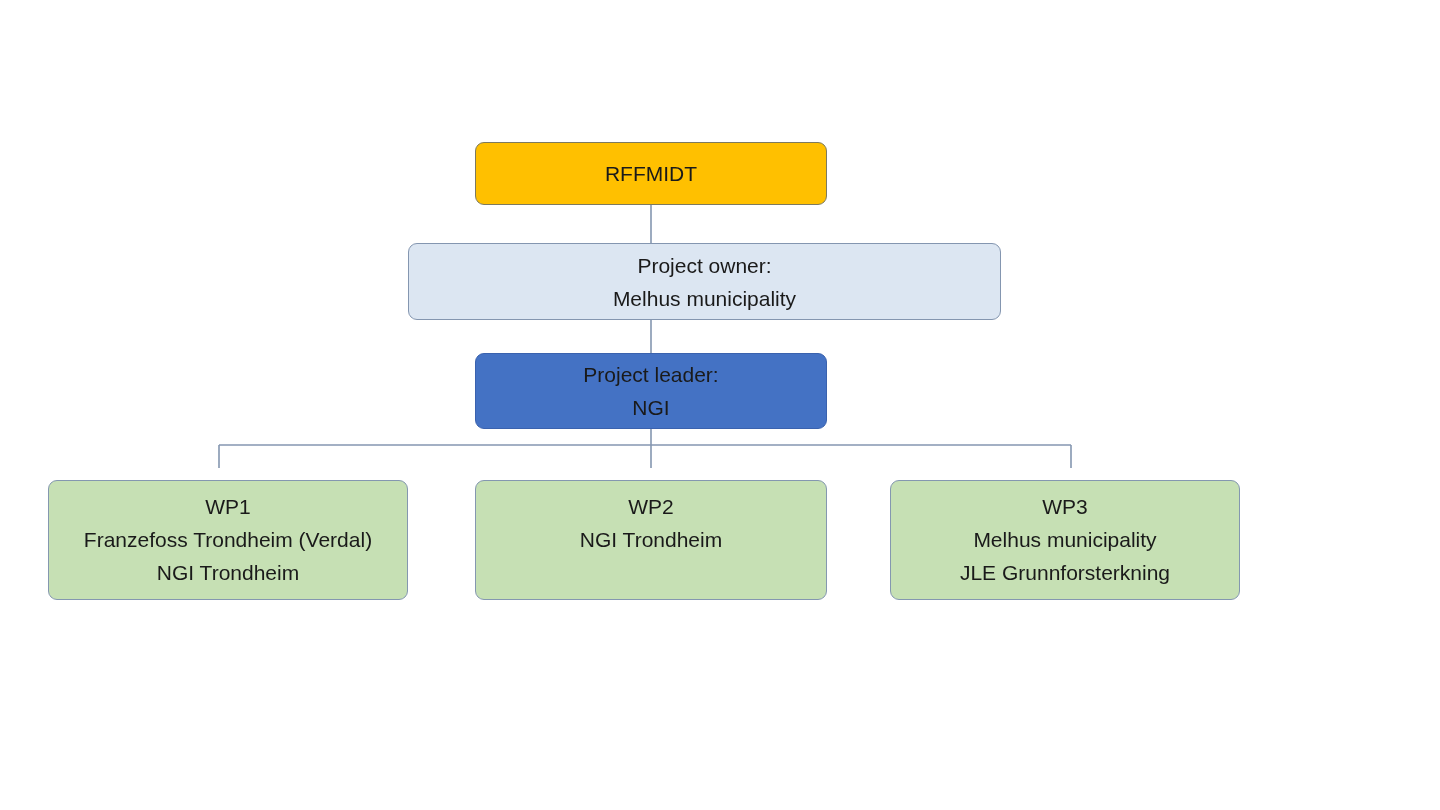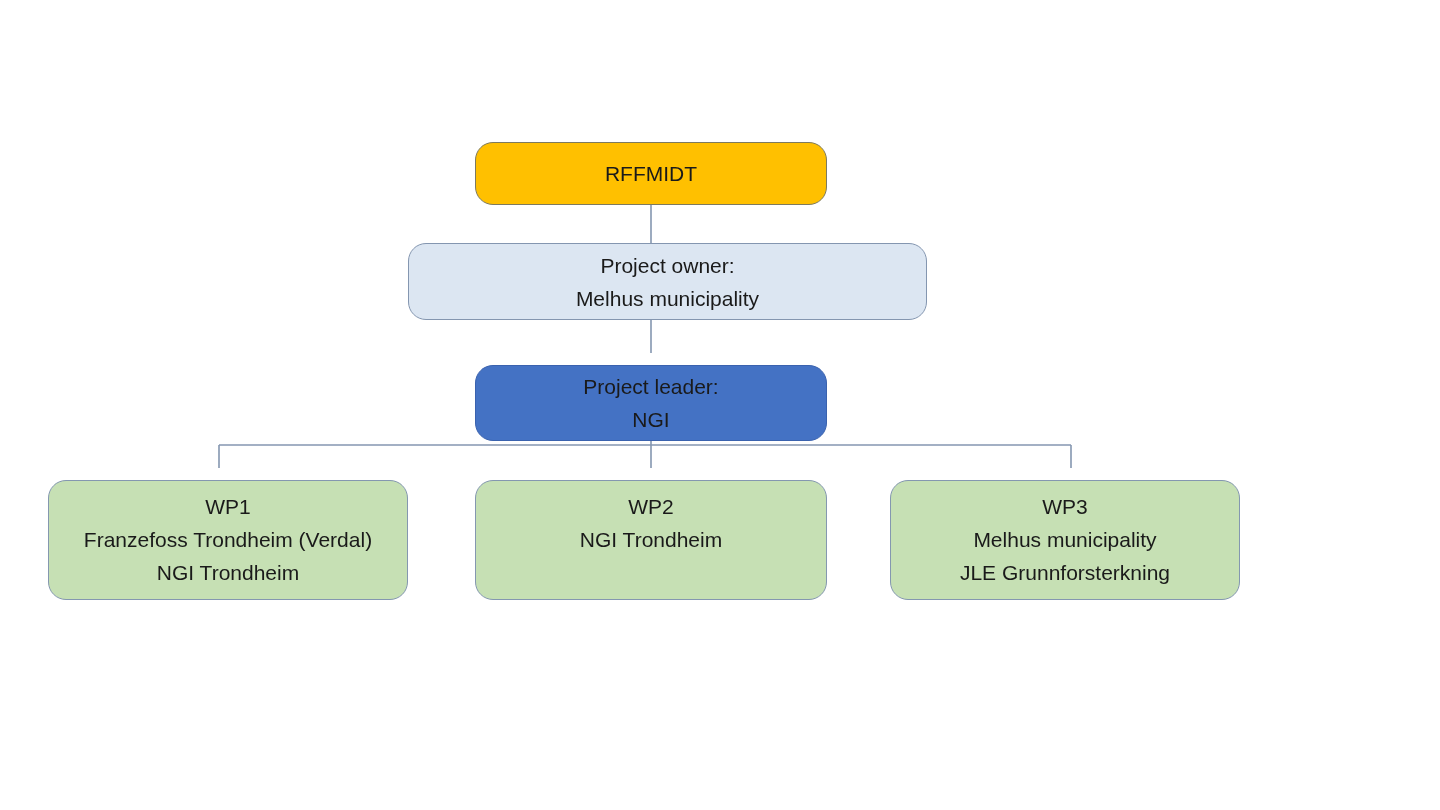--- a/index.html
+++ b/index.html
@@ -25,47 +25,46 @@
     pointer-events: none;
   }
   .connectors line {
     stroke: var(--connector, #8496B0);
     stroke-width: 1.6;
     fill: none;
   }
   .node {
     position: absolute;
     box-sizing: border-box;
-    border-radius: 18px;
+    border-radius: 9px;
     display: flex;
     flex-direction: column;
     align-items: center;
     justify-content: center;
     text-align: center;
     font-size: 21px;
     line-height: 33px;
   }
   .node .line {
     white-space: nowrap;
   }
   .node-root {
     left: 475px; top: 142px; width: 352px; height: 63px;
     background: var(--root-fill, #FFC000);
     border: 1.6px solid var(--root-border, #7D7A5E);
   }
   .node-owner {
-    left: 408px; top: 243px; width: 519px; height: 77px;
+    left: 408px; top: 243px; width: 593px; height: 77px;
     background: var(--owner-fill, #DCE6F2);
     border: 1.6px solid var(--owner-border, #8496B0);
   }
   .node-leader {
     left: 475px; top: 353px; width: 352px; height: 76px;
     background: var(--leader-fill, #4472C4);
     border: 1.6px solid var(--leader-border, #3A62AE);
-    margin-top: 12px;
   }
   .node-wp {
     top: 480px; height: 120px;
     background: var(--wp-fill, #C6E0B4);
     border: 1.6px solid var(--wp-border, #8497B0);
     justify-content: flex-start;
     padding-top: 9px;
   }
   .node-wp1 { left: 48px;  width: 360px; }
   .node-wp2 { left: 475px; width: 352px; }

